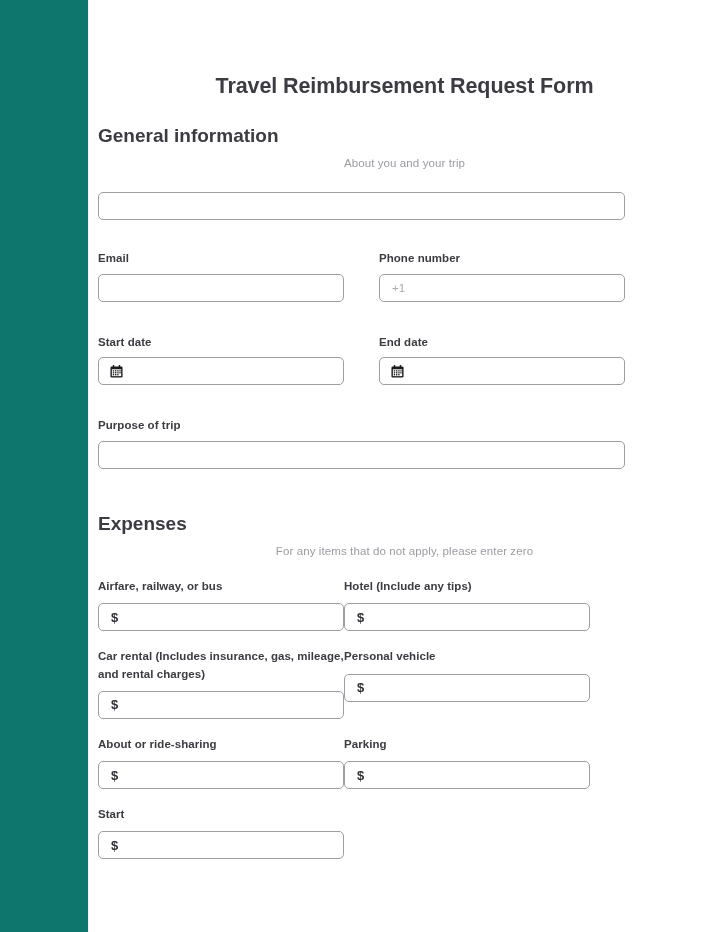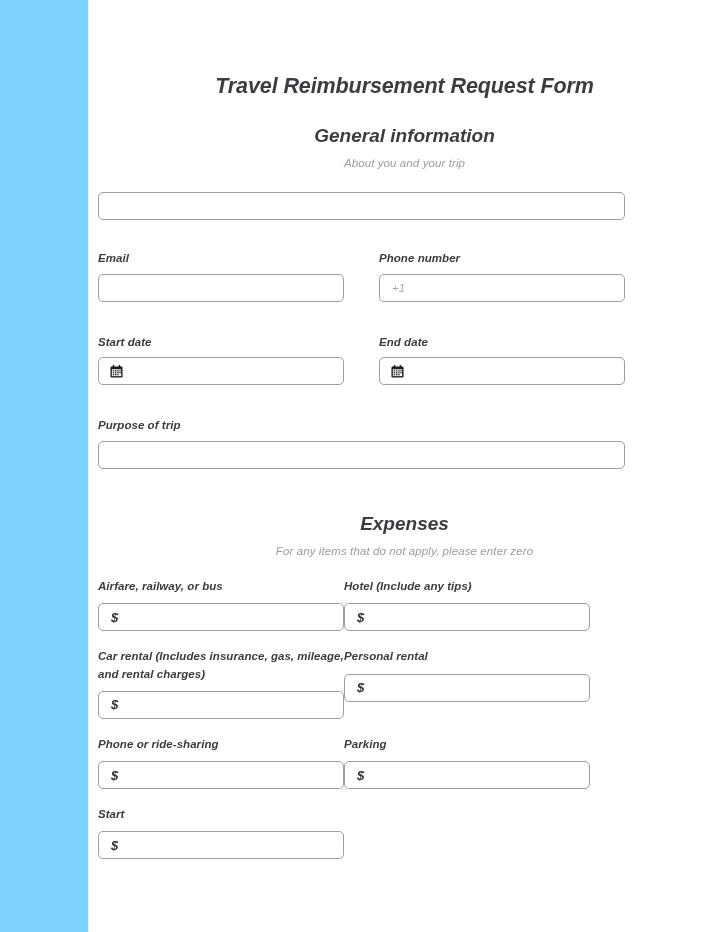--- a/index.html
+++ b/index.html
@@ -12,22 +12,21 @@
     height: 932px;
     font-family: "Liberation Sans", sans-serif;
     -webkit-font-smoothing: antialiased;
     overflow: hidden;
   }
 
   .page {
     position: relative;
     width: 720px;
     height: 932px;
-    background: #7dd3fc;
-    font-style: italic;
+    background: #0f766e;
   }
 
   
   .card {
     position: absolute;
     left: 88px;
     top: 0;
     width: 632px;
     height: 932px;
     background: #ffffff;
@@ -44,21 +43,20 @@
     padding-top: 74px;
     text-align: center;
     font-size: 21.5px;
     font-weight: bold;
     color: #3b3b42;
     letter-spacing: -0.1px;
   }
 
   .section-title {
     margin: 0;
-    text-align: center;
     font-size: 19px;
     font-weight: bold;
     color: #3b3b42;
   }
   .section-title.general { padding-top: 26px; }
   .section-title.expenses { padding-top: 30px; }
 
   .section-sub {
     margin: 0;
     text-align: center;
@@ -299,31 +297,31 @@
 
         <div class="exp-row">
           <div class="col">
             <div class="exp-label">Car rental (Includes insurance, gas, mileage, and rental charges)</div>
             <div class="input">
               <span class="prefix-dollar">$</span>
               <span class="placeholder"></span>
             </div>
           </div>
           <div class="col">
-            <div class="exp-label">Personal rental</div>
+            <div class="exp-label">Personal vehicle</div>
             <div class="input">
               <span class="prefix-dollar">$</span>
               <span class="placeholder"></span>
             </div>
           </div>
         </div>
 
         <div class="exp-row">
           <div class="col">
-            <div class="exp-label">Phone or ride-sharing</div>
+            <div class="exp-label">About or ride-sharing</div>
             <div class="input">
               <span class="prefix-dollar">$</span>
               <span class="placeholder"></span>
             </div>
           </div>
           <div class="col">
             <div class="exp-label">Parking</div>
             <div class="input">
               <span class="prefix-dollar">$</span>
               <span class="placeholder"></span>

